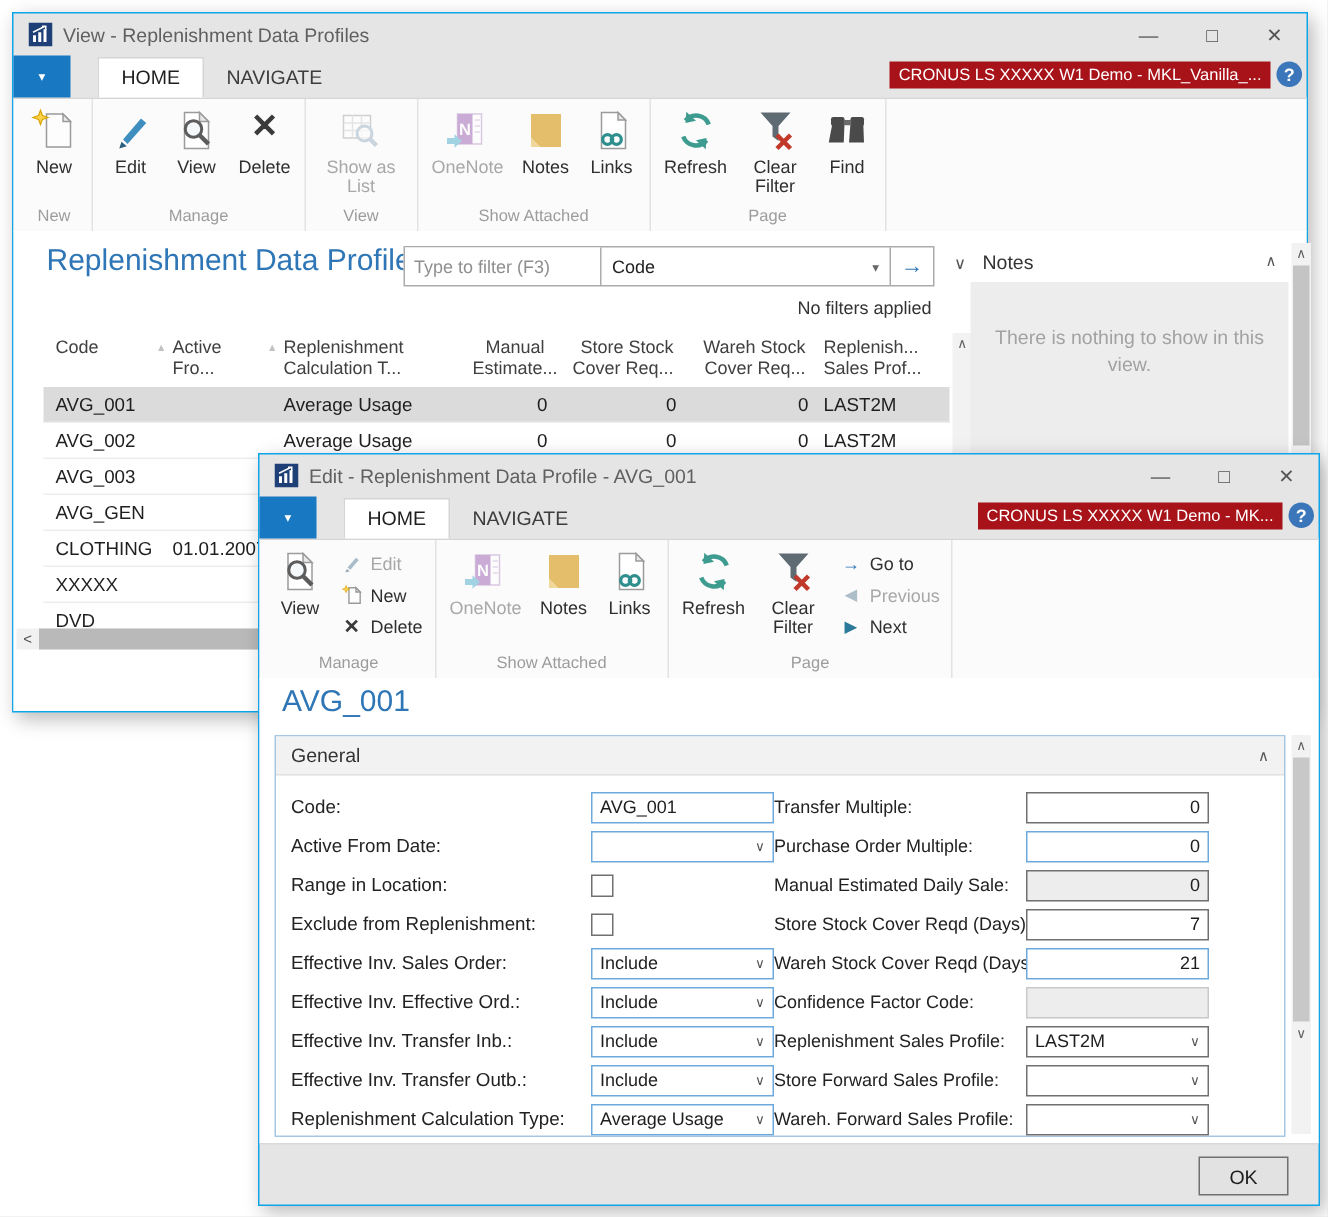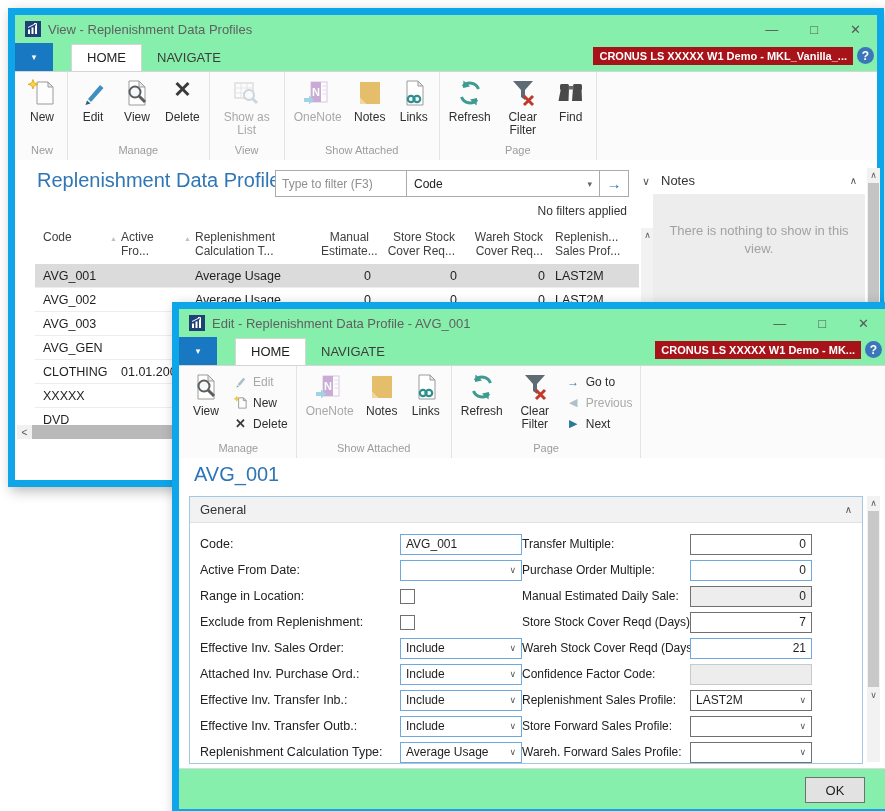--- a/index.html
+++ b/index.html
@@ -1,33 +1,33 @@
 <!DOCTYPE html>
 <html><head>
 <meta charset="utf-8">
 <style>
   html,body{margin:0;padding:0;}
   body{width:885px;height:811px;position:relative;background:#fff;
        font-family:"Liberation Sans",sans-serif;overflow:hidden;color:#333;}
-  .win{position:absolute;background:#86efac;border:7px solid #0ea5e9;
+  .win{position:absolute;background:#e5e5e5;border:1px solid #0ea5e9;
        box-shadow:3px 4px 12px rgba(0,0,0,.28);}
   
   .titlebar{height:28px;display:flex;align-items:center;padding:0 10px;gap:7px;}
   .title-text{font-size:13px;color:#606060;flex:1;white-space:nowrap;overflow:hidden;}
   .win-controls{display:flex;align-items:center;gap:32px;color:#565656;padding-right:6px;}
   .win-controls span{font-size:13px;line-height:13px;}
   
   .tabrow{height:28px;display:flex;align-items:stretch;position:relative;}
   .app-btn{width:38px;background:#1879C2;color:#fff;display:flex;align-items:center;
            justify-content:center;font-size:9px;}
   .tabs{display:flex;align-items:flex-end;margin-left:18px;}
   .tab{padding:5px 15px 6px;font-size:13px;color:#3c3c3c;}
   .tab.active{background:#fff;border:1px solid #d5d5d5;border-bottom:none;color:#1e1e1e;}
   .badge{position:absolute;right:24px;top:4px;background:#A81219;color:#fff;
-         font-size:11px;font-weight:bold;padding:3px 6px;white-space:nowrap;}
+         font-size:11px;font-weight:normal;padding:3px 6px;white-space:nowrap;}
   .help-circle{position:absolute;right:3px;top:4px;width:17px;height:17px;border-radius:50%;
          background:#3A76B9;color:#fff;font-size:12px;font-weight:bold;display:flex;
          align-items:center;justify-content:center;}
   
   .ribbon{height:88px;background:#fbfbfb;border-top:1px solid #d5d5d5;
           border-bottom:1px solid #d9d9d9;display:flex;padding:0 2px;}
   .rgroup{display:flex;flex-direction:column;border-right:1px solid #e3e3e3;padding:0 3px;}
   .rgroup-items{flex:1;display:flex;align-items:flex-start;padding-top:3px;}
   .rgroup-label{text-align:center;font-size:11px;color:#9c9c9c;padding:1px 4px 4px;}
   .rbtn{display:flex;flex-direction:column;align-items:center;padding:2px 6px;
@@ -587,21 +587,21 @@
             <div class="cb"></div>
             </div>
           <div class="frow">
               <span class="flabel">Effective Inv. Sales Order:</span>
             <div class="ctl blue sel">
                 <span>Include</span>
                 <span class="sarr">∨</span>
               </div>
             </div>
           <div class="frow">
-              <span class="flabel">Attached Inv. Purchase Ord.:</span>
+              <span class="flabel">Effective Inv. Effective Ord.:</span>
             <div class="ctl blue sel">
                 <span>Include</span>
                 <span class="sarr">∨</span>
               </div>
             </div>
           <div class="frow">
               <span class="flabel">Effective Inv. Transfer Inb.:</span>
             <div class="ctl blue sel">
                 <span>Include</span>
                 <span class="sarr">∨</span>

